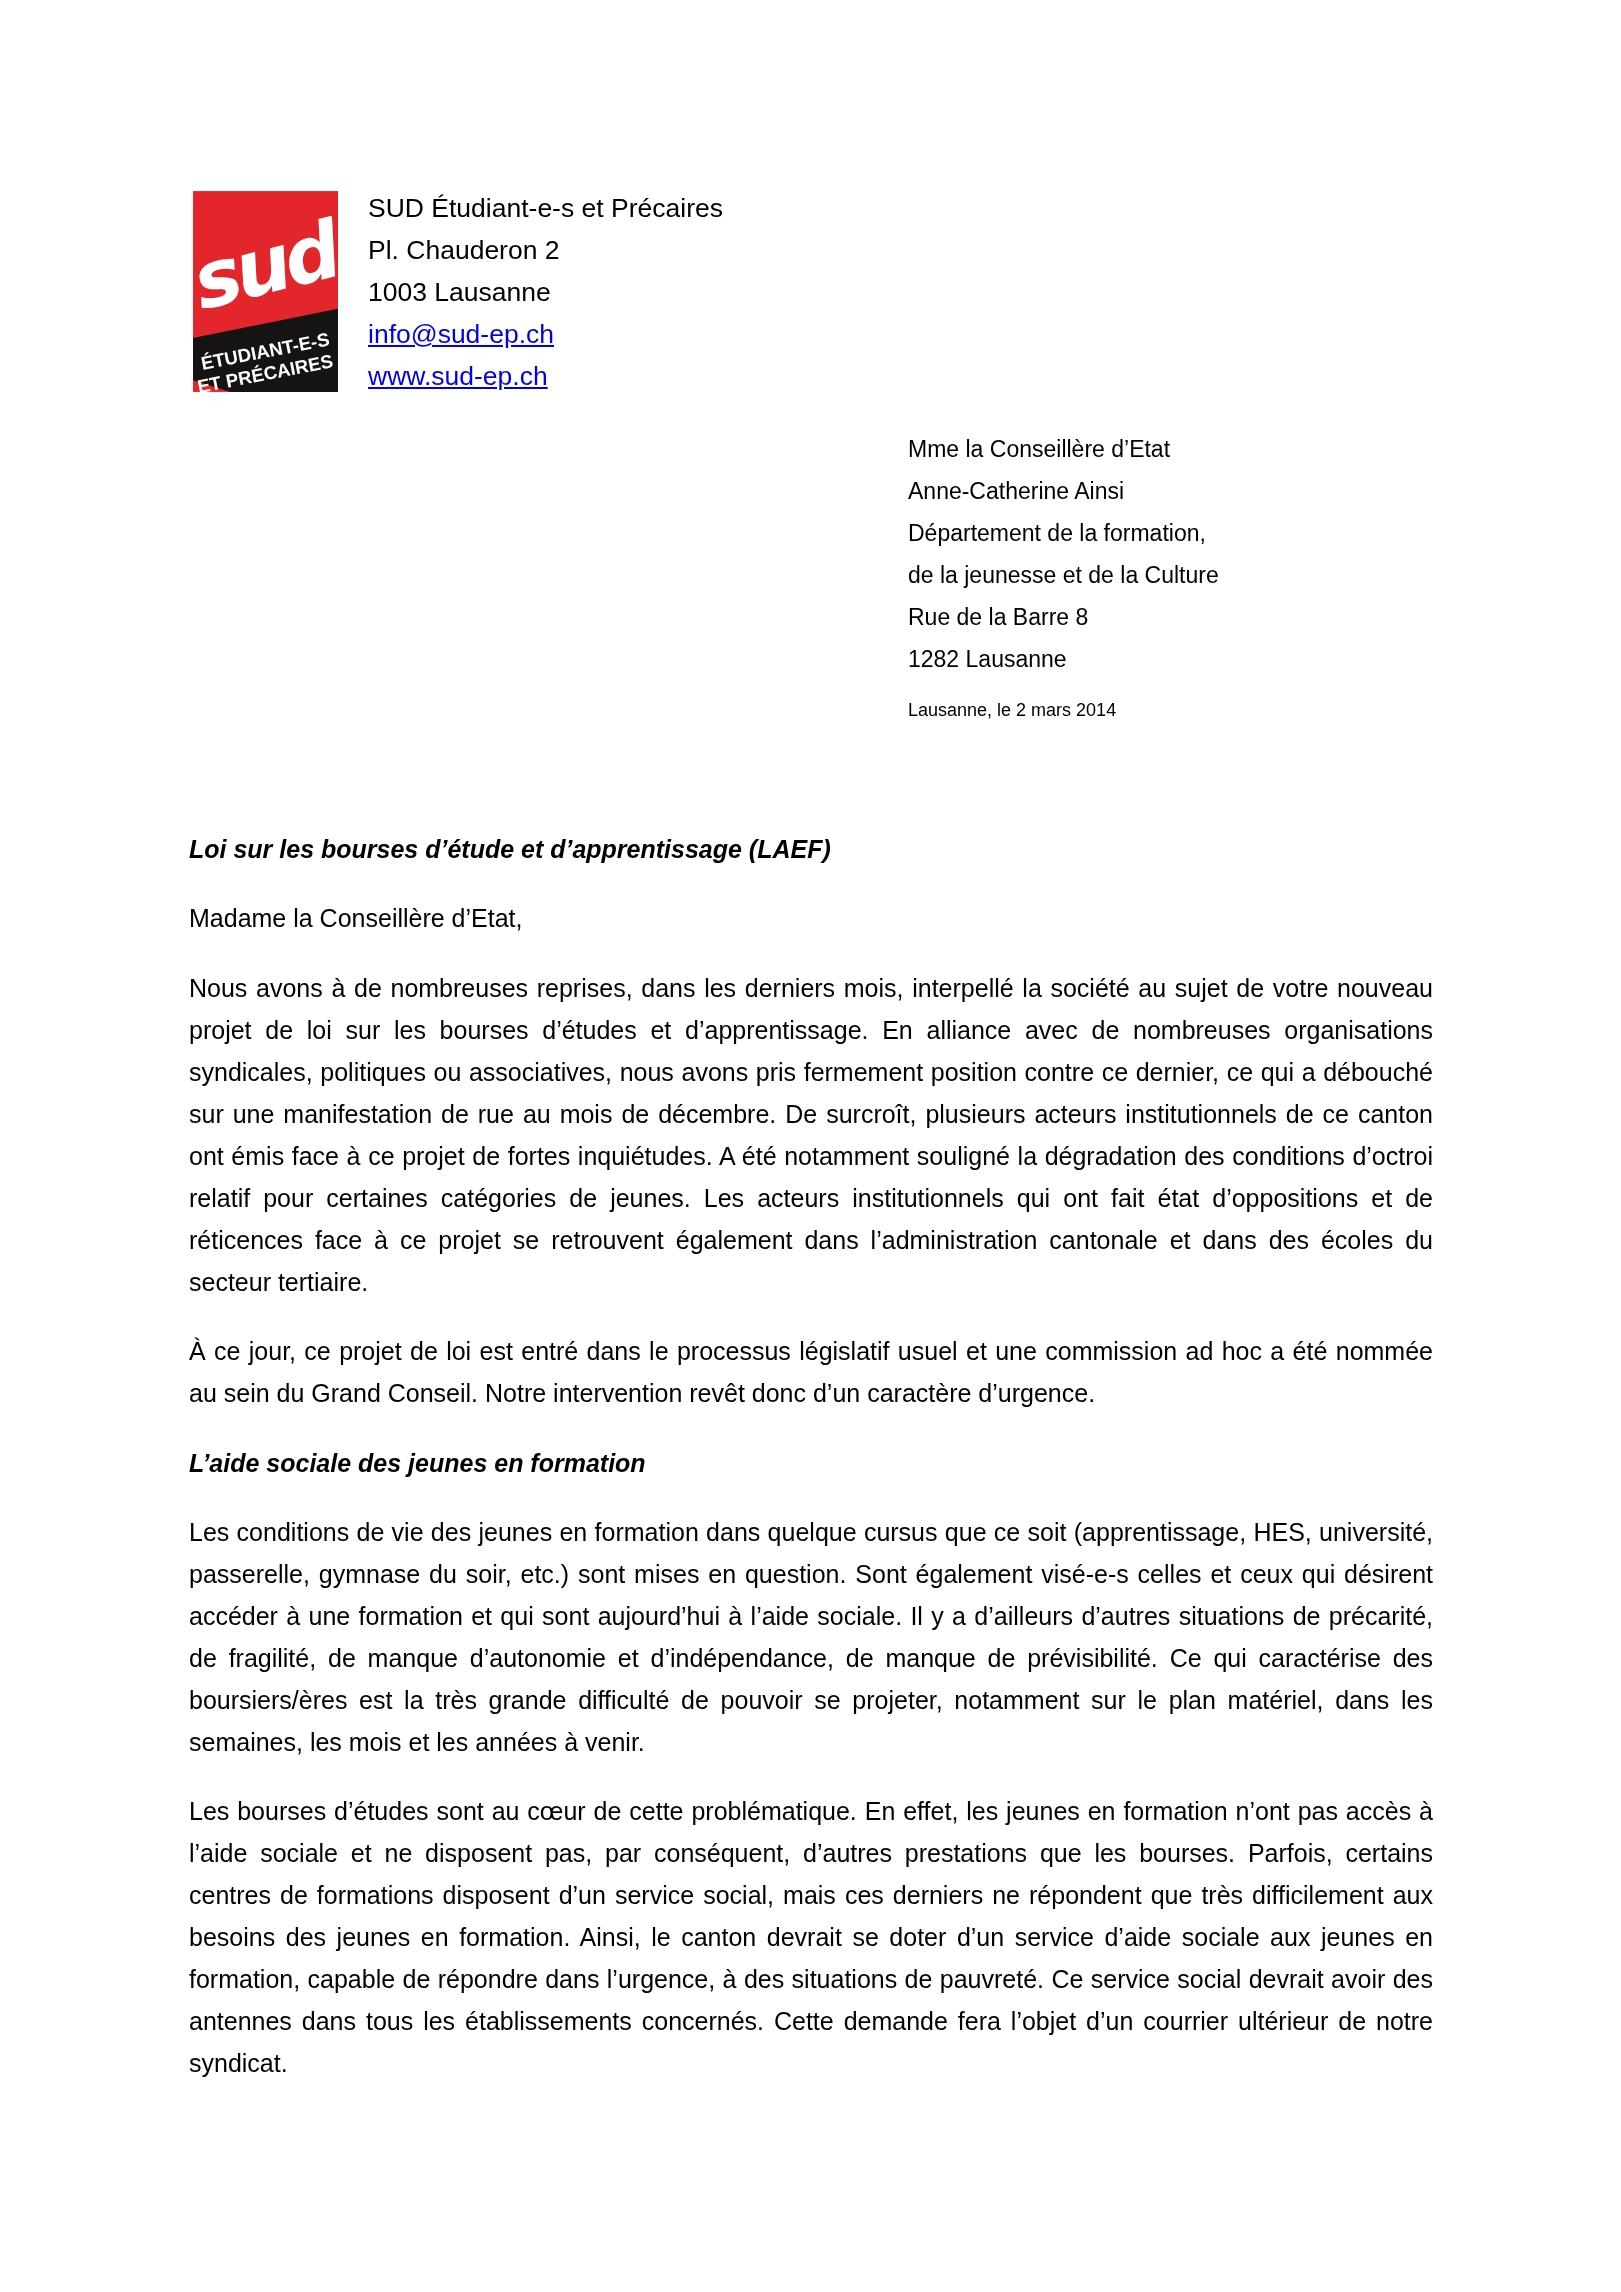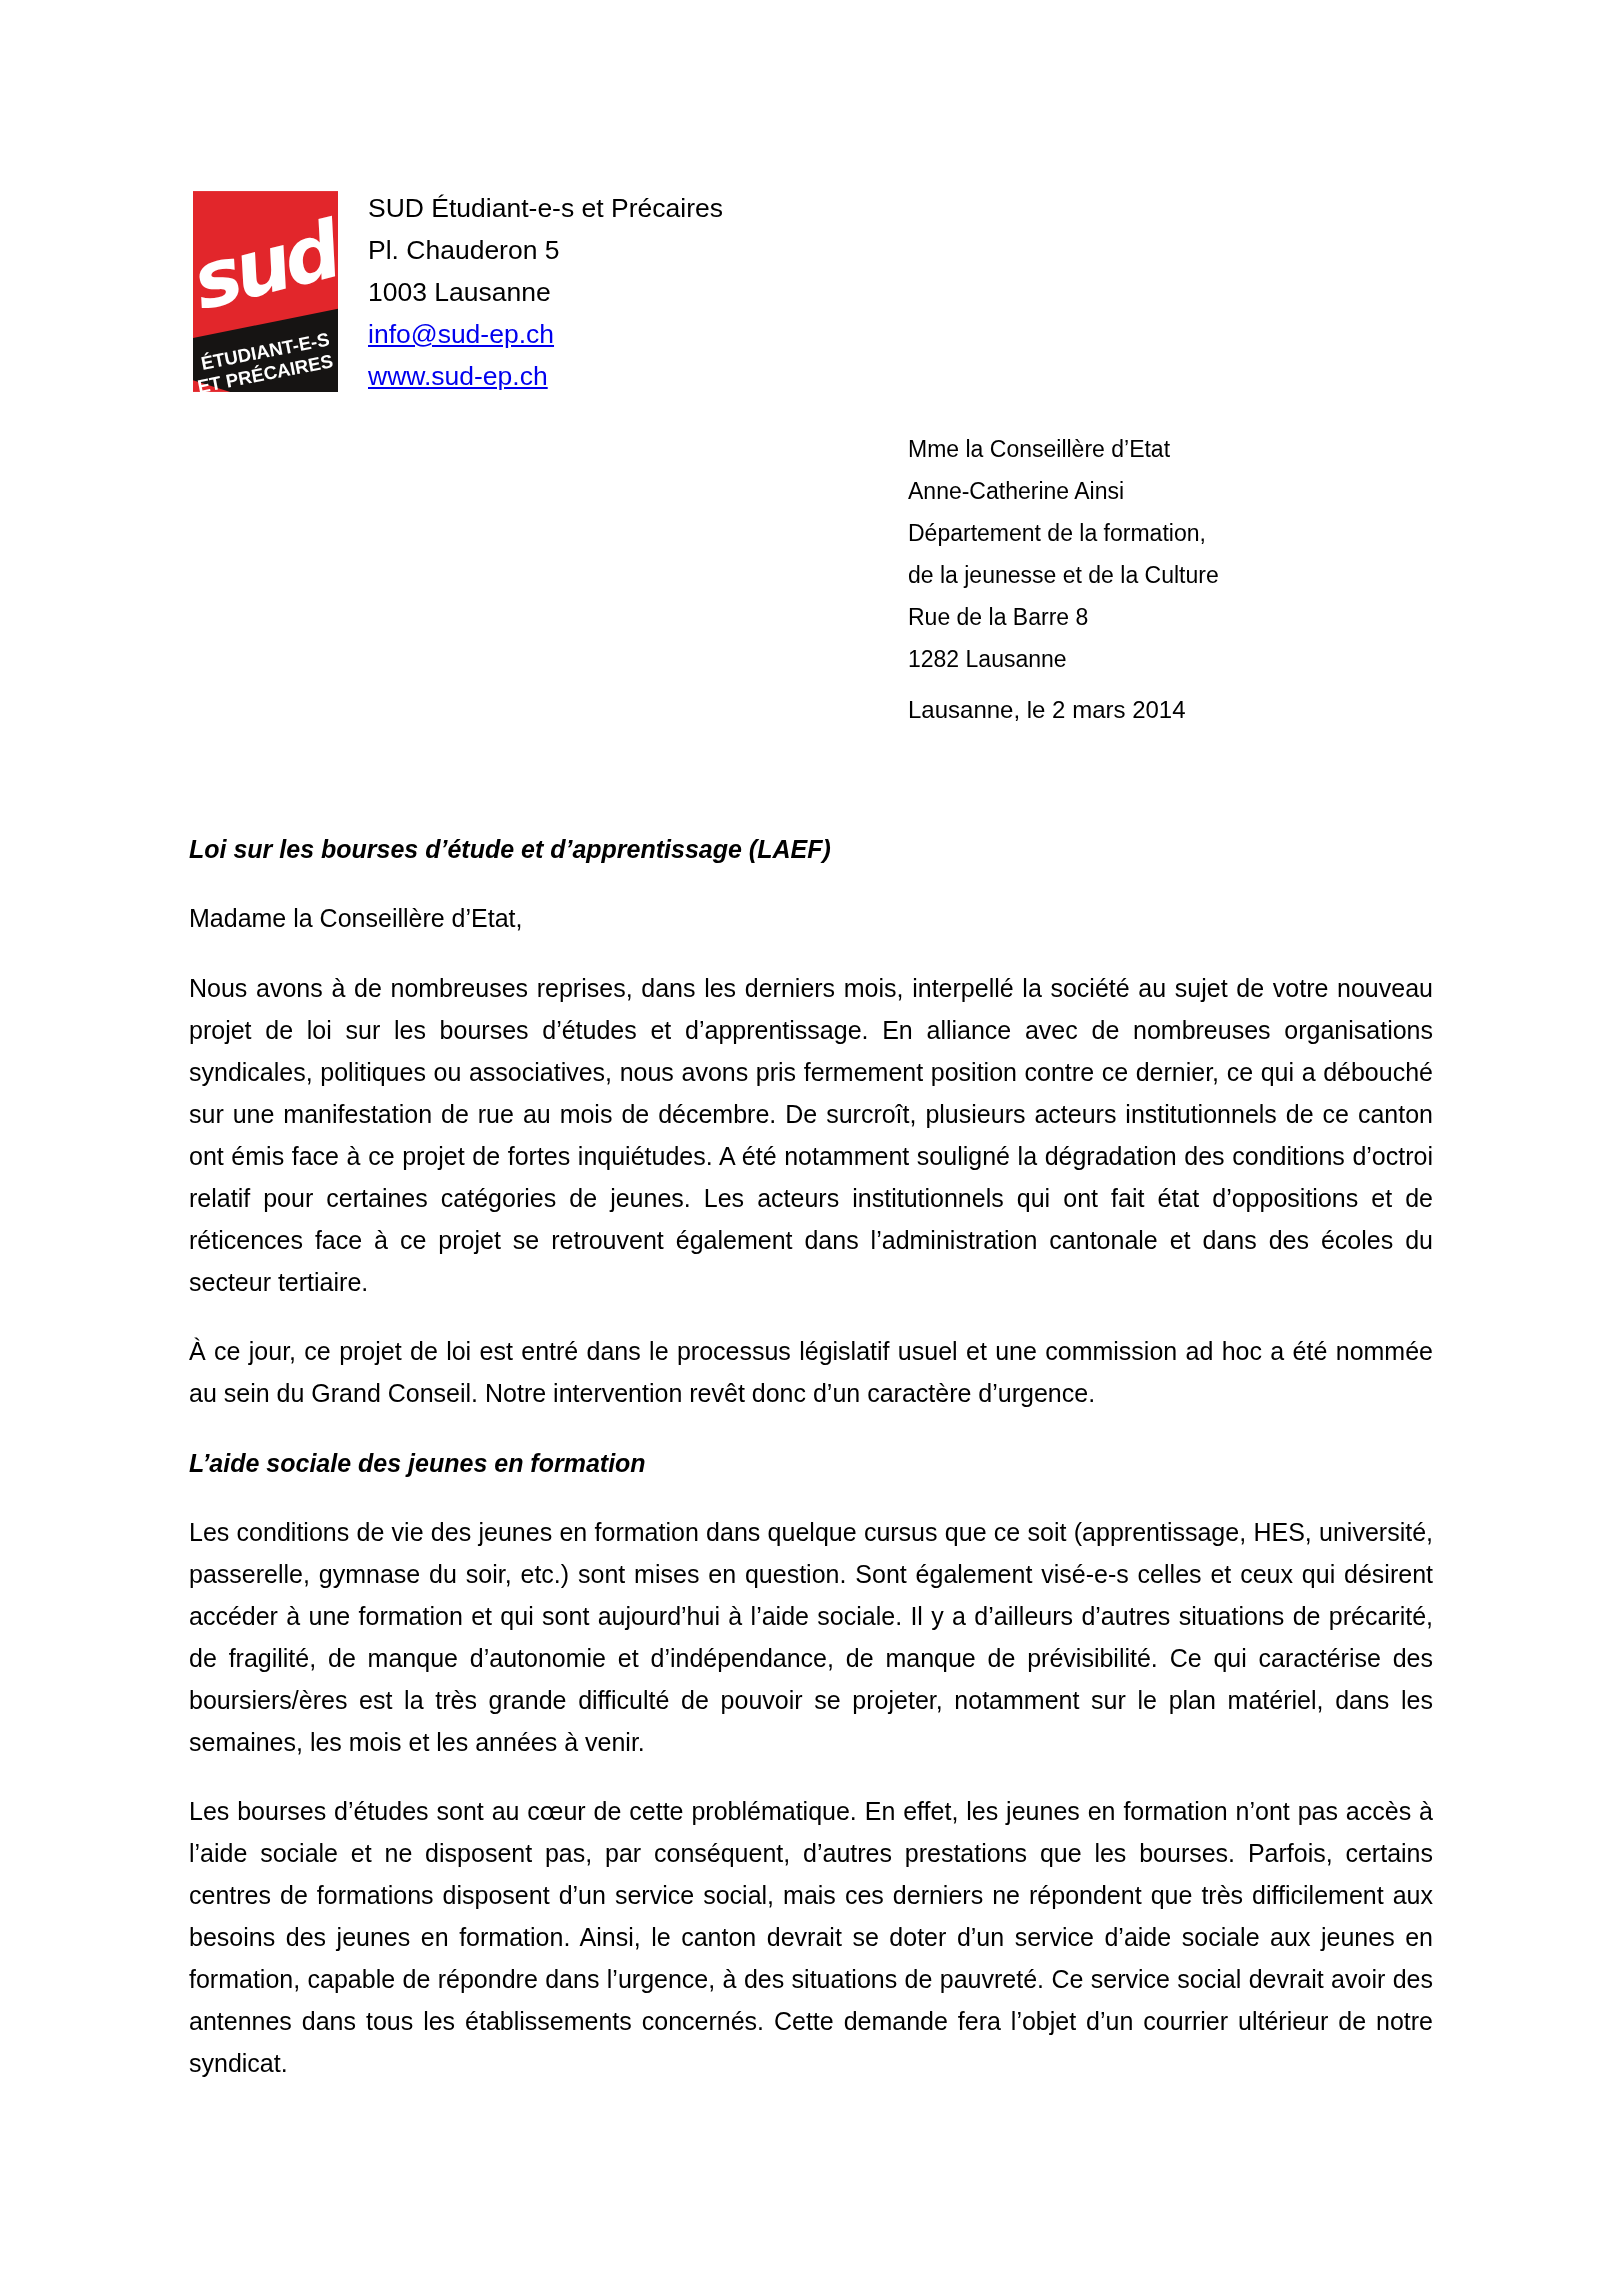--- a/index.html
+++ b/index.html
@@ -41,21 +41,21 @@
     left: 908px;
     top: 428px;
     font-size: 23px;
     line-height: 42px;
     white-space: nowrap;
   }
   .dateline {
     position: absolute;
     left: 908px;
     top: 689px;
-    font-size: 24px;
+    font-size: 18px;
     line-height: 42px;
     white-space: nowrap;
   }
   
   .letter-body {
     position: absolute;
     left: 189px;
     top: 828px;
     width: 1244px;
     font-size: 25px;
@@ -73,21 +73,21 @@
   <svg class="logo" viewBox="0 0 148 205" xmlns="http://www.w3.org/2000/svg" aria-hidden="true">
     <rect x="0" y="0" width="148" height="205" fill="#e2262b"></rect>
     <polygon points="0,150 148,120 148,205 38,205 0,193" fill="#161413"></polygon>
     <text x="74" y="104" text-anchor="middle" fill="#ffffff" font-family="DejaVu Sans, sans-serif" font-size="80" font-weight="bold" font-style="italic" letter-spacing="-5" transform="rotate(-14 74 80)">sud</text>
     <text x="74" y="170" text-anchor="middle" fill="#ffffff" font-family="Liberation Sans, sans-serif" font-size="19" font-weight="bold" transform="rotate(-11 74 165)">ÉTUDIANT-E-S</text>
     <text x="74" y="193" text-anchor="middle" fill="#ffffff" font-family="Liberation Sans, sans-serif" font-size="19" font-weight="bold" transform="rotate(-11 74 188)">ET PRÉCAIRES</text>
   </svg>
 
   <div class="sender-text">
     <div class="sender-name">SUD Étudiant-e-s et Précaires</div>
-    <div>Pl. Chauderon 5</div>
+    <div>Pl. Chauderon 2</div>
     <div>1003 Lausanne</div>
     <div><a class="link">info@sud-ep.ch</a></div>
     <div><a class="link">www.sud-ep.ch</a></div>
   </div>
 
   <div class="recipient">
     <div>Mme la Conseillère d’Etat</div>
     <div>Anne-Catherine Ainsi</div>
     <div>Département de la formation,</div>
     <div>de la jeunesse et de la Culture</div>

